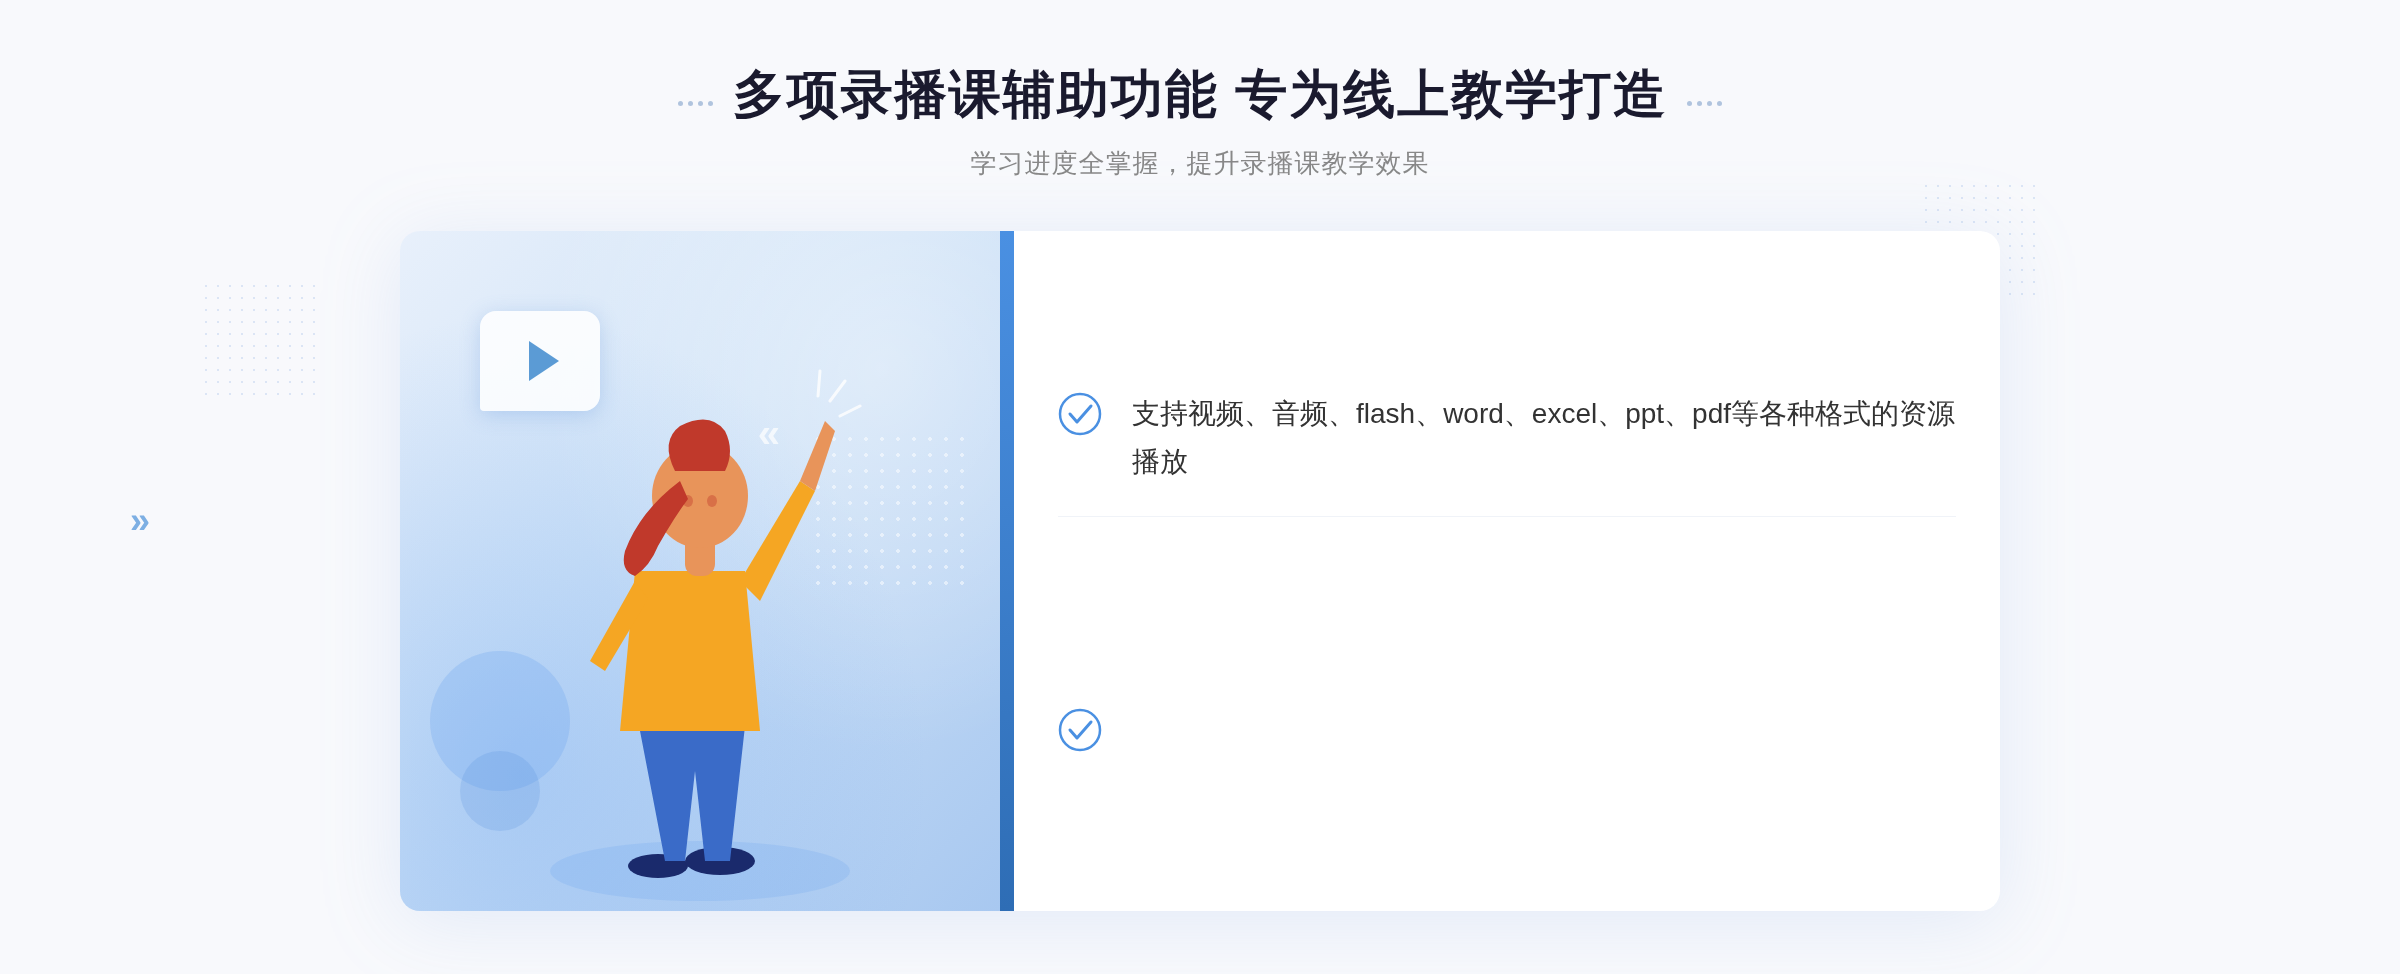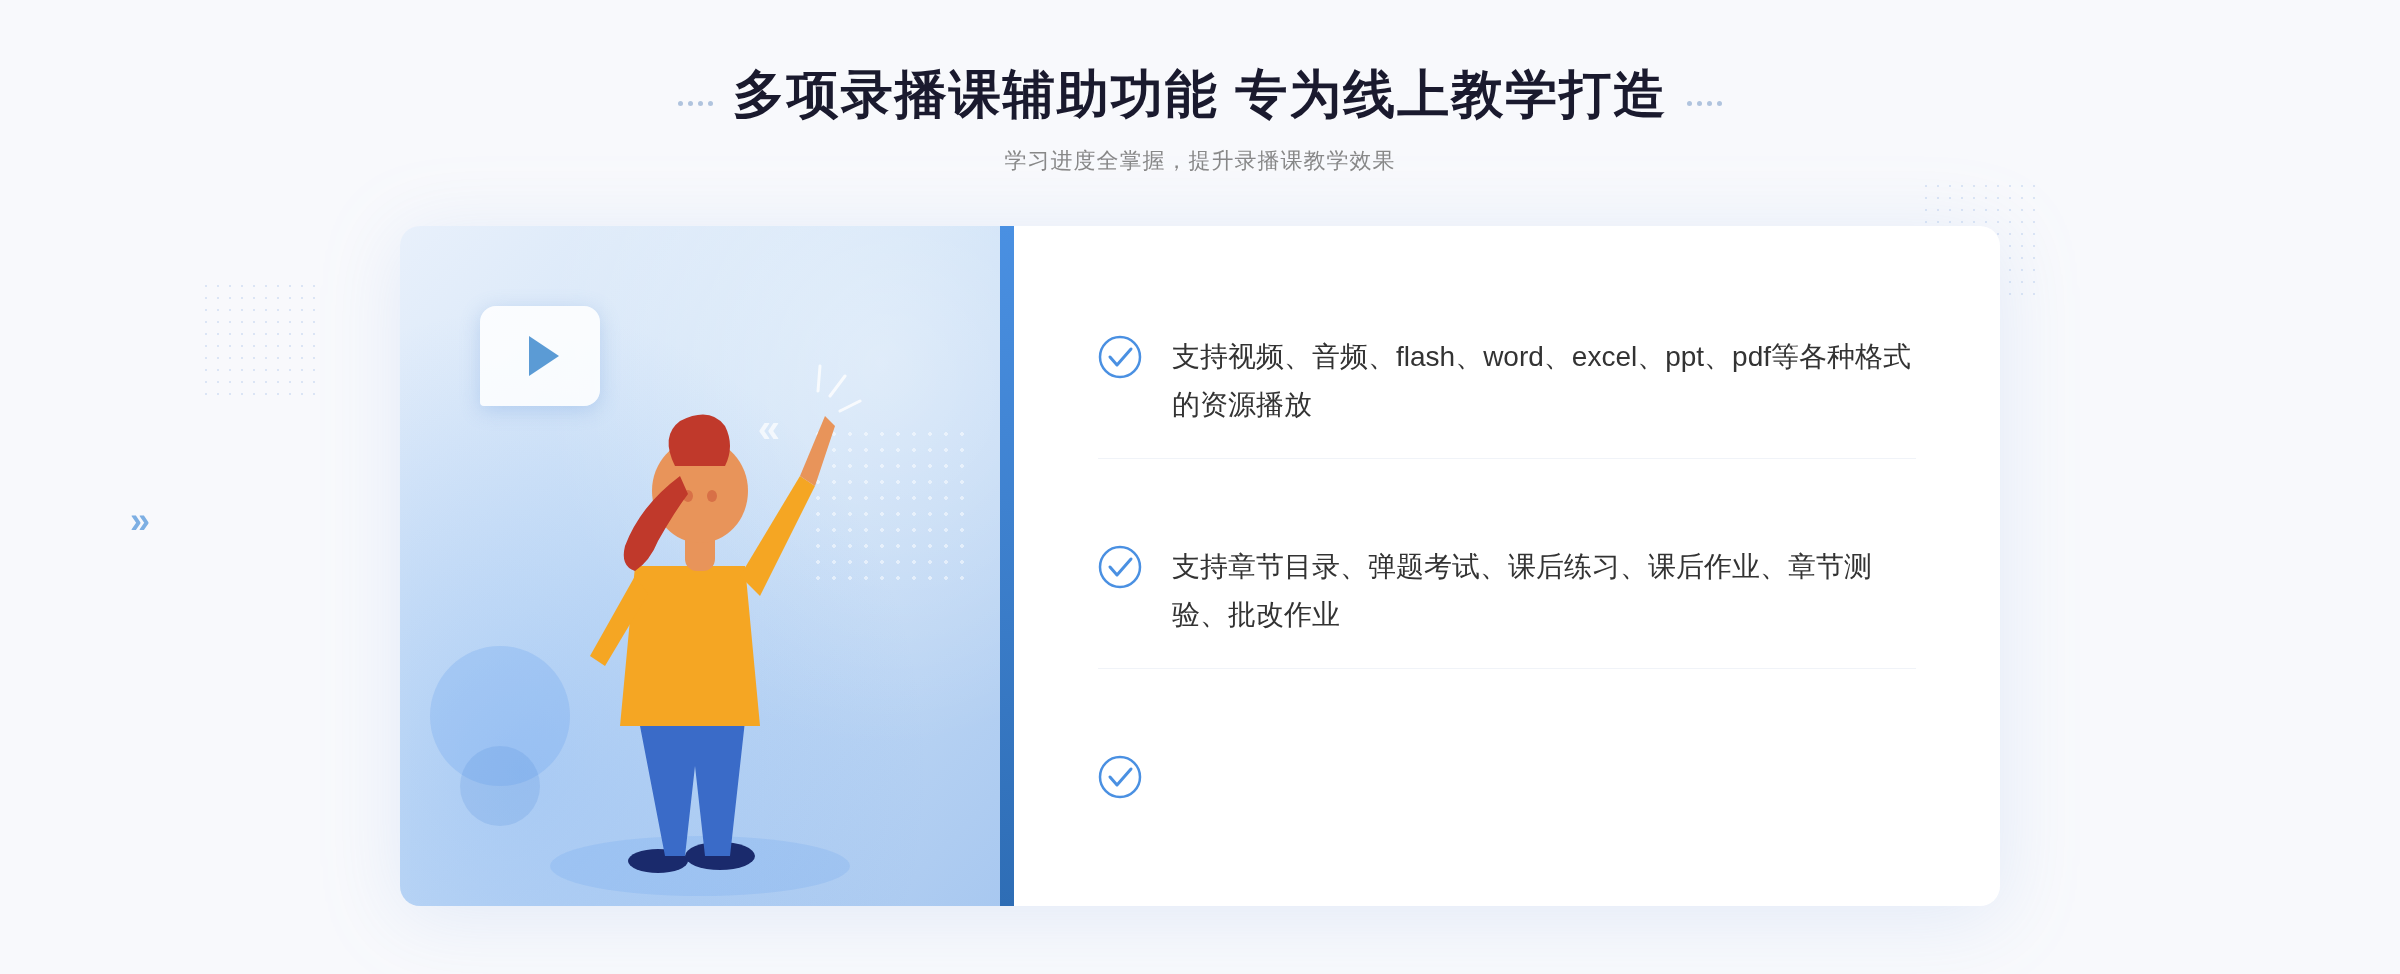--- a/index.html
+++ b/index.html
@@ -88,21 +88,21 @@
 
     .main-title {
       font-size: 52px;
       font-weight: 700;
       color: #1a1a2e;
       letter-spacing: 2px;
       margin-bottom: 16px;
     }
 
     .sub-title {
-      font-size: 22px;
+      font-size: 26px;
       color: #888;
       font-weight: 400;
       letter-spacing: 1px;
     }
 
     
     .illustration-panel {
       width: 600px;
       min-height: 680px;
       background: linear-gradient(135deg, #e8f0fb 0%, #d0e3f7 40%, #a8c8f0 100%);
@@ -198,21 +198,21 @@
       color: rgba(255,255,255,0.7);
       font-size: 40px;
       font-weight: bold;
     }
 
     
     .features-panel {
       flex: 1;
       background: #fff;
       border-radius: 0 20px 20px 0;
-      padding: 50px 84px;
+      padding: 50px 44px;
       display: flex;
       flex-direction: column;
       justify-content: space-around;
       min-height: 680px;
     }
 
     .feature-item {
       display: flex;
       align-items: flex-start;
       gap: 30px;
@@ -338,36 +338,27 @@
       <div class="feature-item">
         <div class="check-icon">
           <svg viewBox="0 0 44 44" xmlns="http://www.w3.org/2000/svg">
             <circle cx="22" cy="22" r="20" fill="none" stroke="#4a90e2" stroke-width="2.5"></circle>
             <polyline points="12,22 19,30 33,14" fill="none" stroke="#4a90e2" stroke-width="3" stroke-linecap="round" stroke-linejoin="round"></polyline>
           </svg>
         </div>
         <span class="feature-text">支持视频、音频、flash、word、excel、ppt、pdf等各种格式的资源播放</span>
       </div>
 
+
       <div class="feature-item">
         <div class="check-icon">
           <svg viewBox="0 0 44 44" xmlns="http://www.w3.org/2000/svg">
             <circle cx="22" cy="22" r="20" fill="none" stroke="#4a90e2" stroke-width="2.5"></circle>
             <polyline points="12,22 19,30 33,14" fill="none" stroke="#4a90e2" stroke-width="3" stroke-linecap="round" stroke-linejoin="round"></polyline>
           </svg>
         </div>
-        <span class="feature-text">支持章节目录、弹题考试、课后练习、课后作业、章节测验、批改作业</span>
-      </div>
-
-      <div class="feature-item">
-        <div class="check-icon">
-          <svg viewBox="0 0 44 44" xmlns="http://www.w3.org/2000/svg">
-            <circle cx="22" cy="22" r="20" fill="none" stroke="#4a90e2" stroke-width="2.5"></circle>
-            <polyline points="12,22 19,30 33,14" fill="none" stroke="#4a90e2" stroke-width="3" stroke-linecap="round" stroke-linejoin="round"></polyline>
-          </svg>
-        </div>
       </div>
 
 
     </div>
   </div>
 
 </div>
 
 </body></html>

